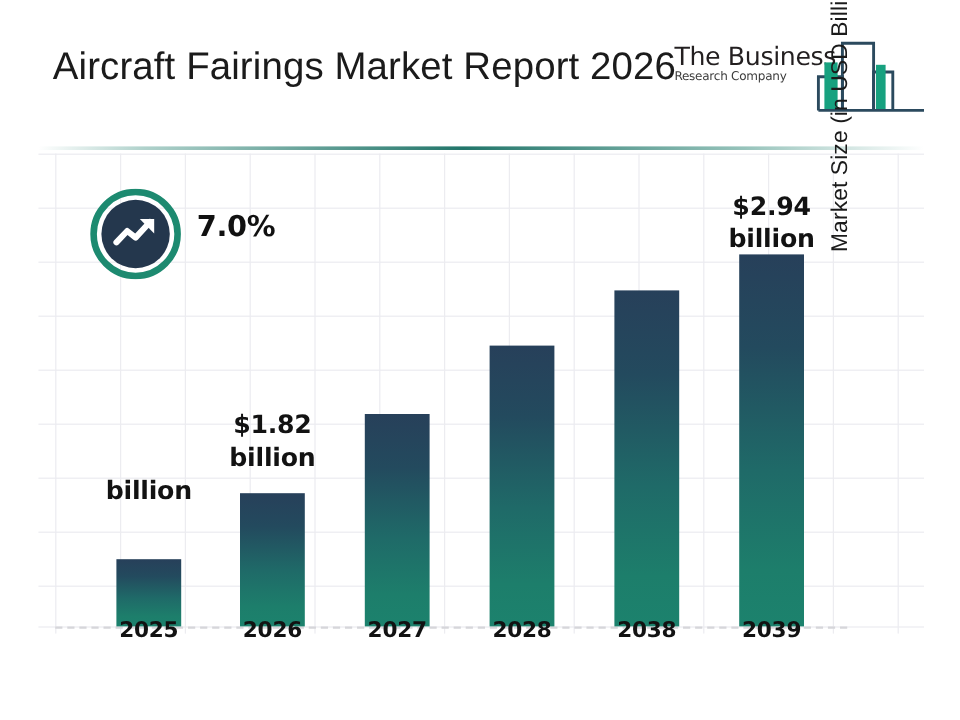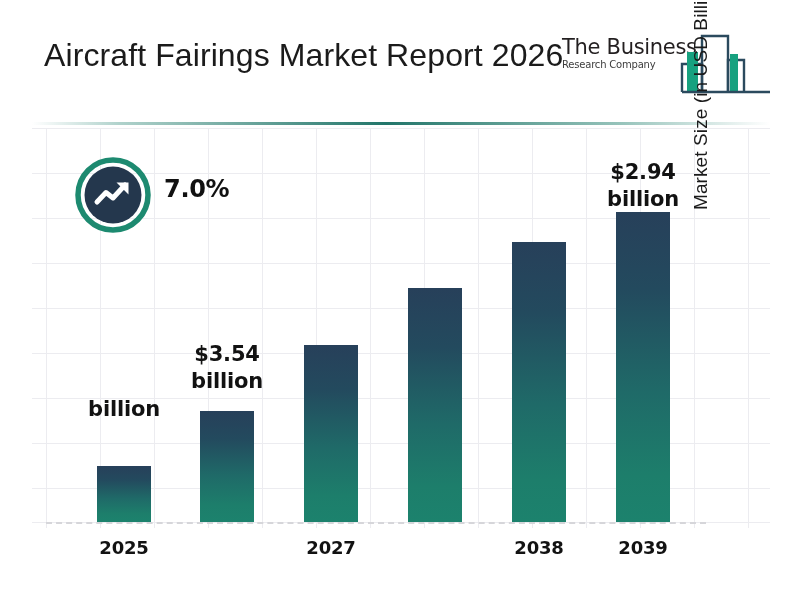--- a/index.html
+++ b/index.html
@@ -137,21 +137,21 @@
     font-weight: bold;
     color: #121212;
     line-height: 1.28;
     font-family: "DejaVu Sans", sans-serif;
     letter-spacing: -0.2px;
   }
 
   
   .cat-label {
     position: absolute;
-    top: 537px;
+    top: 515px;
     text-align: center;
     font-size: 18px;
     font-weight: bold;
     color: #121212;
     font-family: "DejaVu Sans", sans-serif;
     letter-spacing: -0.2px;
   }
 
   
   #y-axis-title {
@@ -260,32 +260,34 @@
     </div>
     <div class="value-label" style="left:74px; top:396px; width:100px;">
       <div>billion</div>
     </div>
     <div class="cat-label" style="left:74px; width:100px;">2025</div>
 
     <div class="bar" style="left:200px; top:411px; width:54px; height:111px;">
       <div class="bar-inner"></div>
     </div>
     <div class="value-label" style="left:177px; top:341px; width:100px;">
-      <div>$3.54</div>
+      <div>$1.82</div>
       <div>billion</div>
     </div>
+    <div class="cat-label" style="left:177px; width:100px;">2026</div>
 
     <div class="bar" style="left:304px; top:345px; width:54px; height:177px;">
       <div class="bar-inner"></div>
     </div>
     <div class="cat-label" style="left:281px; width:100px;">2027</div>
 
     <div class="bar" style="left:408px; top:288px; width:54px; height:234px;">
       <div class="bar-inner"></div>
     </div>
+    <div class="cat-label" style="left:385px; width:100px;">2028</div>
 
     <div class="bar" style="left:512px; top:242px; width:54px; height:280px;">
       <div class="bar-inner"></div>
     </div>
     <div class="cat-label" style="left:489px; width:100px;">2038</div>
 
     <div class="bar" style="left:616px; top:212px; width:54px; height:310px;">
       <div class="bar-inner"></div>
     </div>
     <div class="value-label" style="left:593px; top:142px; width:100px;margin-top:17px;">

